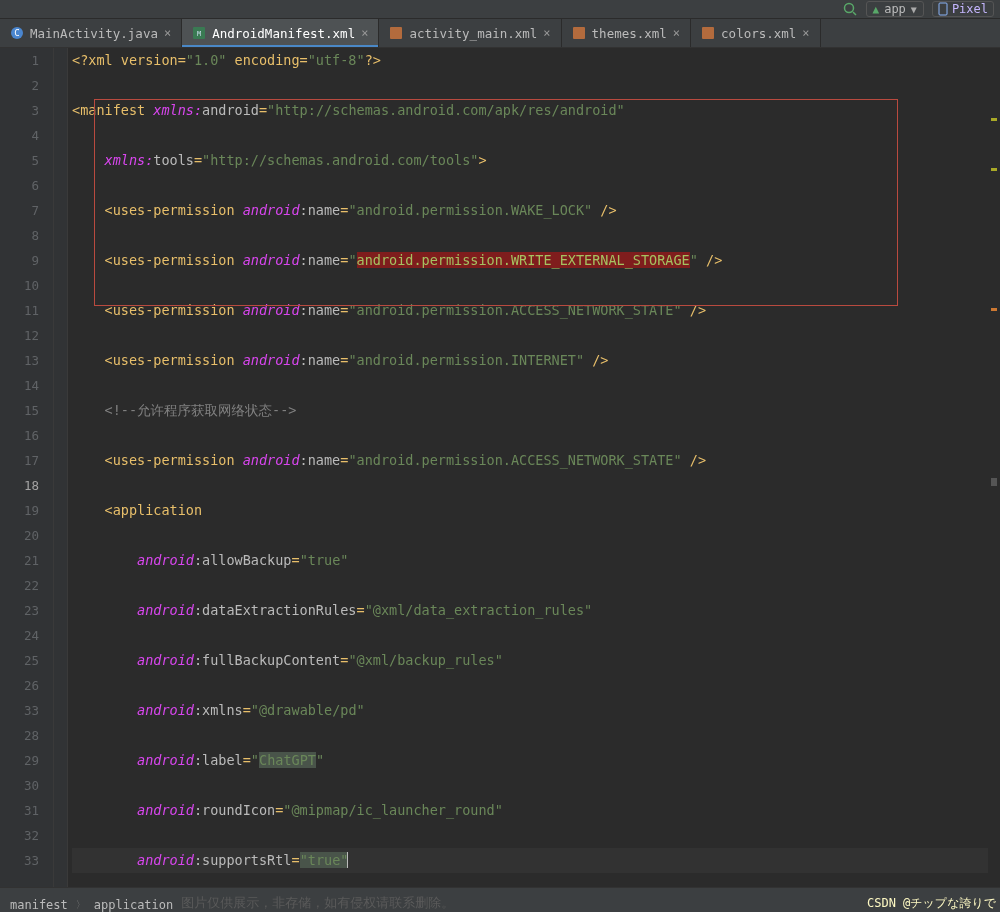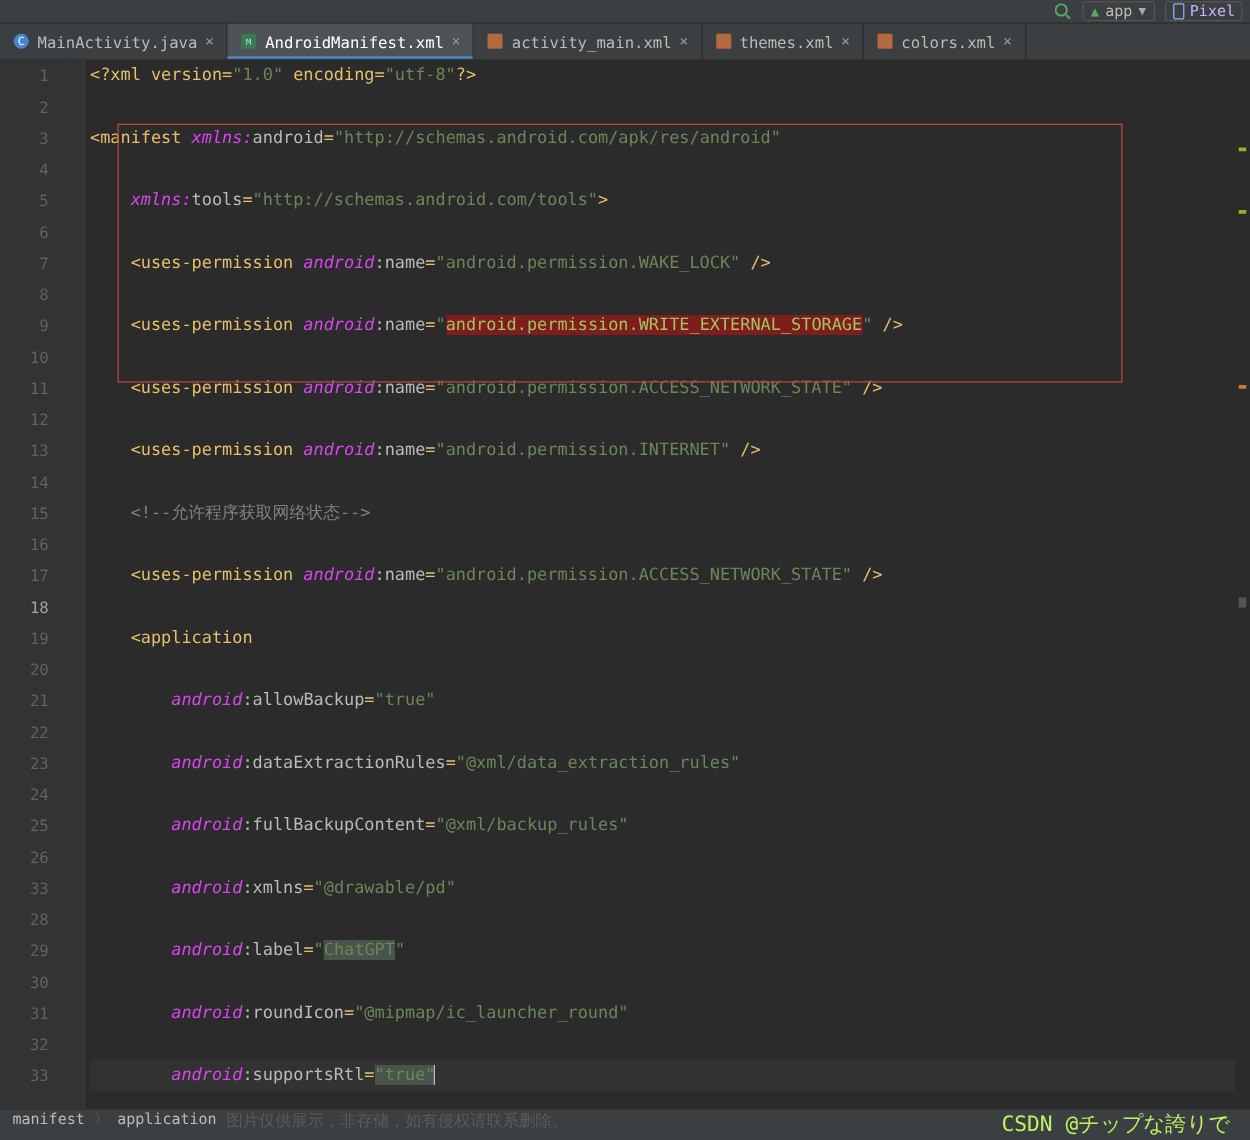--- a/index.html
+++ b/index.html
@@ -128,33 +128,33 @@
   .redbox {
     position:absolute;
     border:1px solid #b94a3f;
     pointer-events:none;
   }
   
   .statusbar {
     height: 25px;
     background:#3c3f41;
     display:flex;
-    align-items:flex-start;
+    align-items:flex-end;
     padding: 0 10px;
     gap: 8px;
     color:#9e9e9e;
     font-size:12px;
     border-top:1px solid #323232;
     position:relative;
   }
   .statusbar .crumb { color:#bbb; }
   .statusbar .sep { color:#787878; font-size:10px; }
   .statusbar .faded-cn { color:#5a5a5a; font-size:13px; }
   .watermark {
-    position:absolute; right:16px; color:#bef264; font-size:17px;
+    position:absolute; right:4px; color:#fef9c3; font-size:12px;
   }
   .scrollbar {
     position:absolute; right:0; top:0; width:12px; height:100%;
     background:#2b2b2b;
   }
   .scrollbar .marker {
     position:absolute; left:3px; width:6px; height:3px;
     background:#cc7832;
   }
   .scrollbar .warn { background:#a9a927; }

